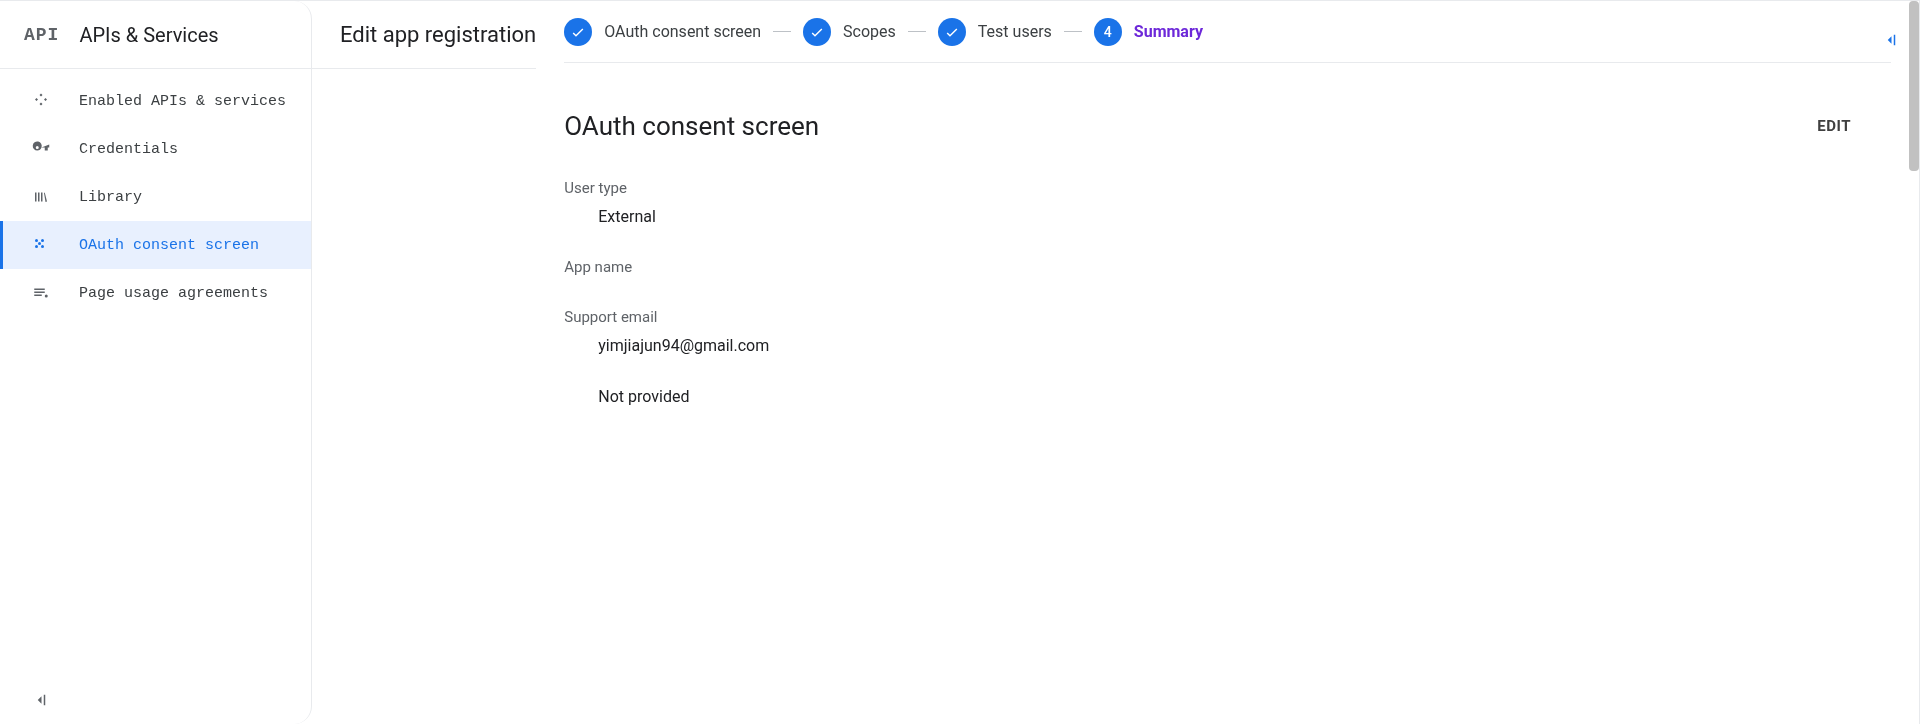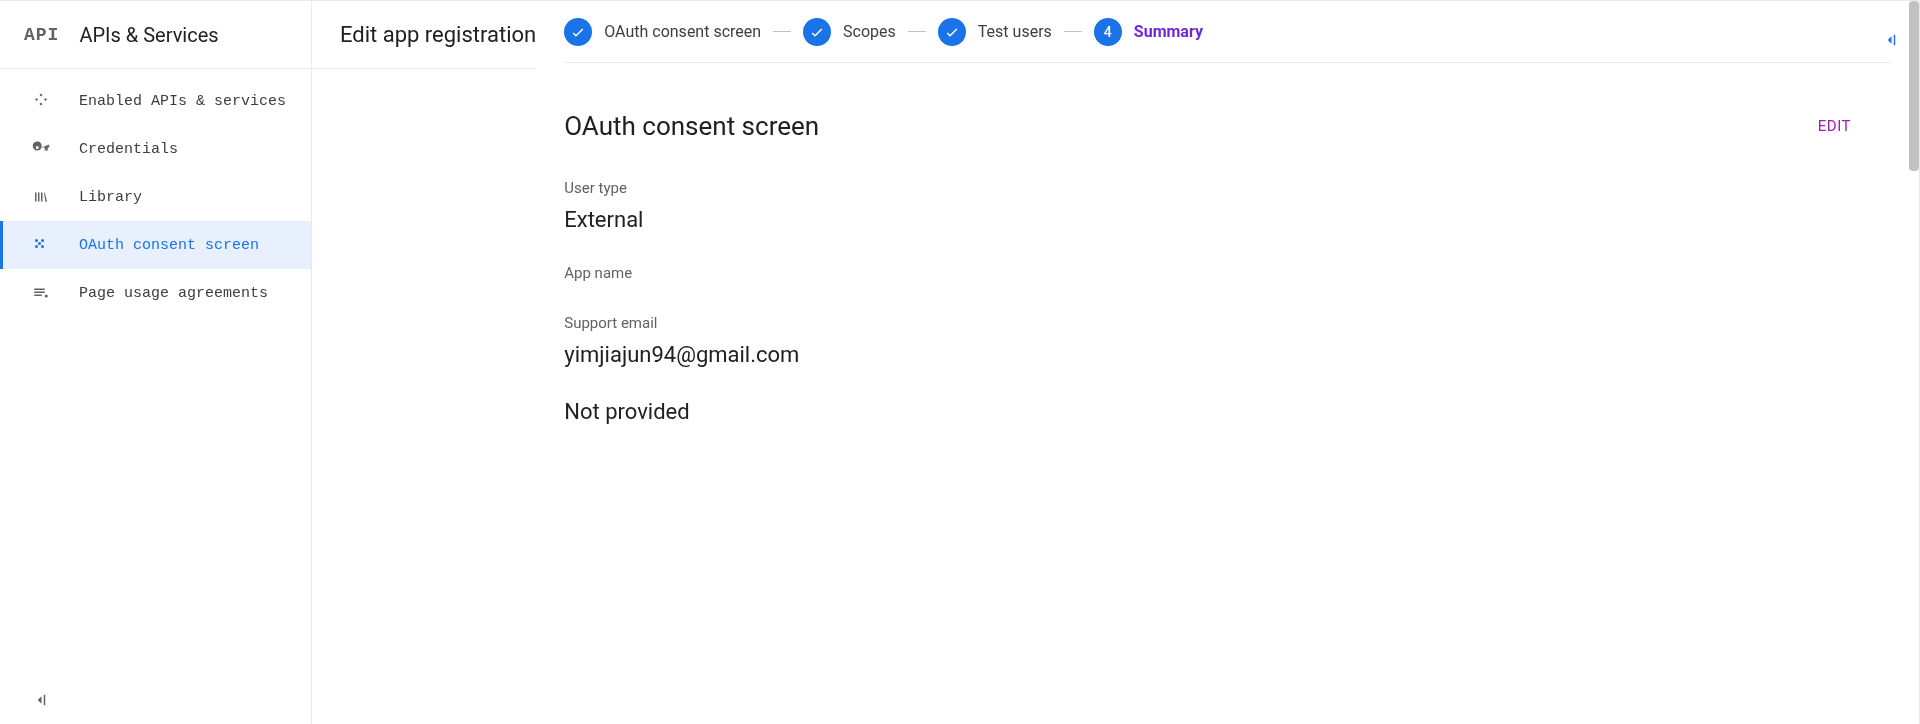--- a/index.html
+++ b/index.html
@@ -17,20 +17,21 @@
       border-top: 1px solid #e8eaed;
     }
     
     .sidebar {
       width: 312px;
       min-width: 312px;
       border-right: 1px solid #e8eaed;
       display: flex;
       flex-direction: column;
       position: relative;
+      border-radius: 18px;
     }
     .sidebar-header {
       height: 68px;
       display: flex;
       align-items: center;
       padding-left: 24px;
       border-bottom: 1px solid #e8eaed;
       gap: 20px;
     }
     .api-badge {
@@ -161,36 +162,37 @@
       align-items: center;
       justify-content: space-between;
       margin-bottom: 38px;
     }
     .section-title {
       font-size: 26px;
       font-weight: 400;
       color: #202124;
     }
     .edit-link {
-      color: #a21caf;
+      color: #404040;
       font-size: 15px;
-      font-weight: 400;
+      font-weight: 700;
       letter-spacing: 0.5px;
       cursor: pointer;
       margin-right: 40px;
     }
     .field { margin-bottom: 32px; }
     .field-label {
       font-size: 15px;
       color: #5f6368;
       margin-bottom: 10px;
     }
     .field-value {
-      font-size: 22px;
-      color: #202124;
+      font-size: 16px;
+      color: #202124;
+      margin-left: 34px;
     }
     
     .right-collapse {
       position: absolute;
       top: 28px;
       right: 18px;
       width: 24px;
       height: 24px;
       color: #1a73e8;
       display: flex;

